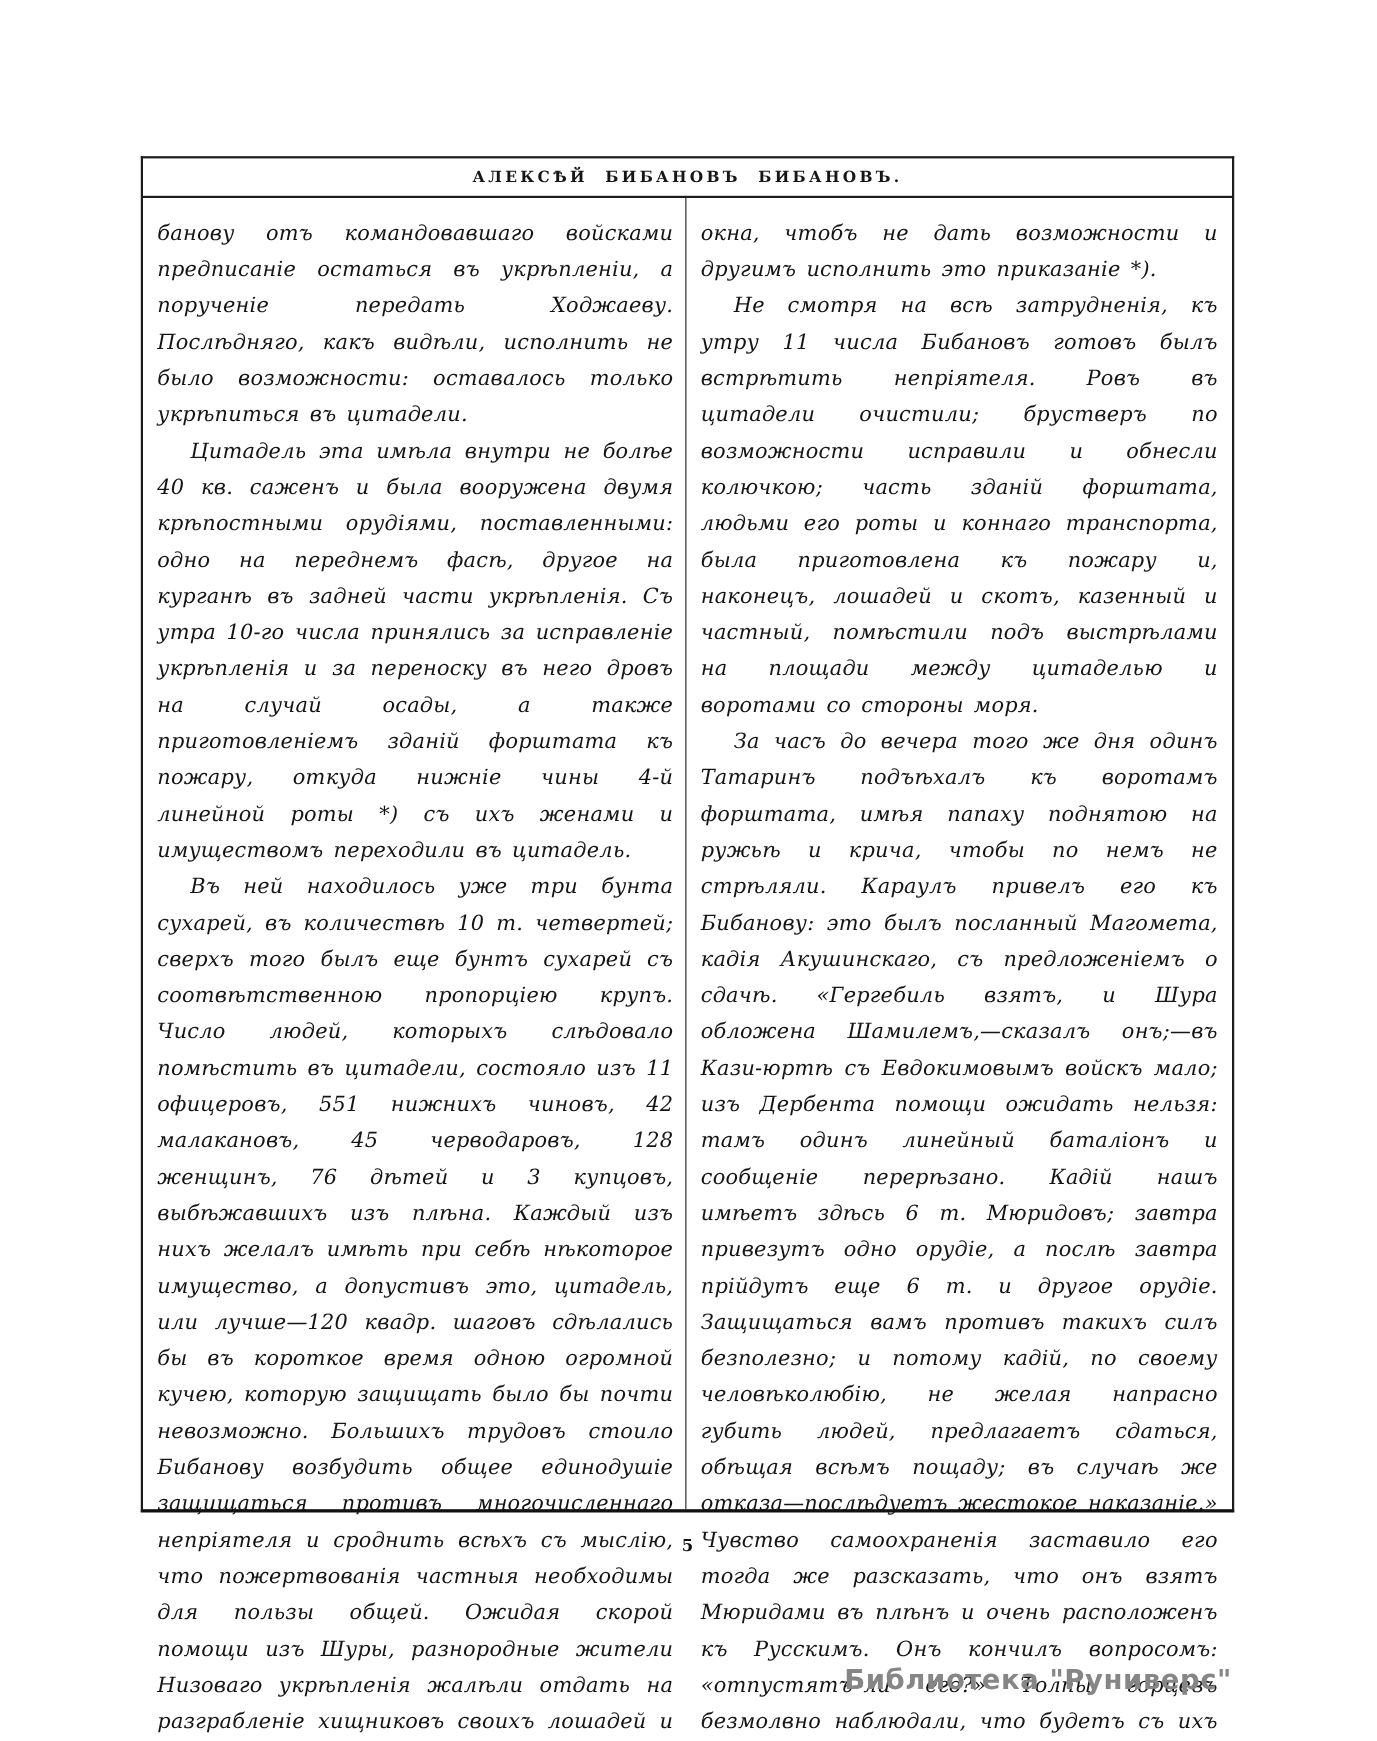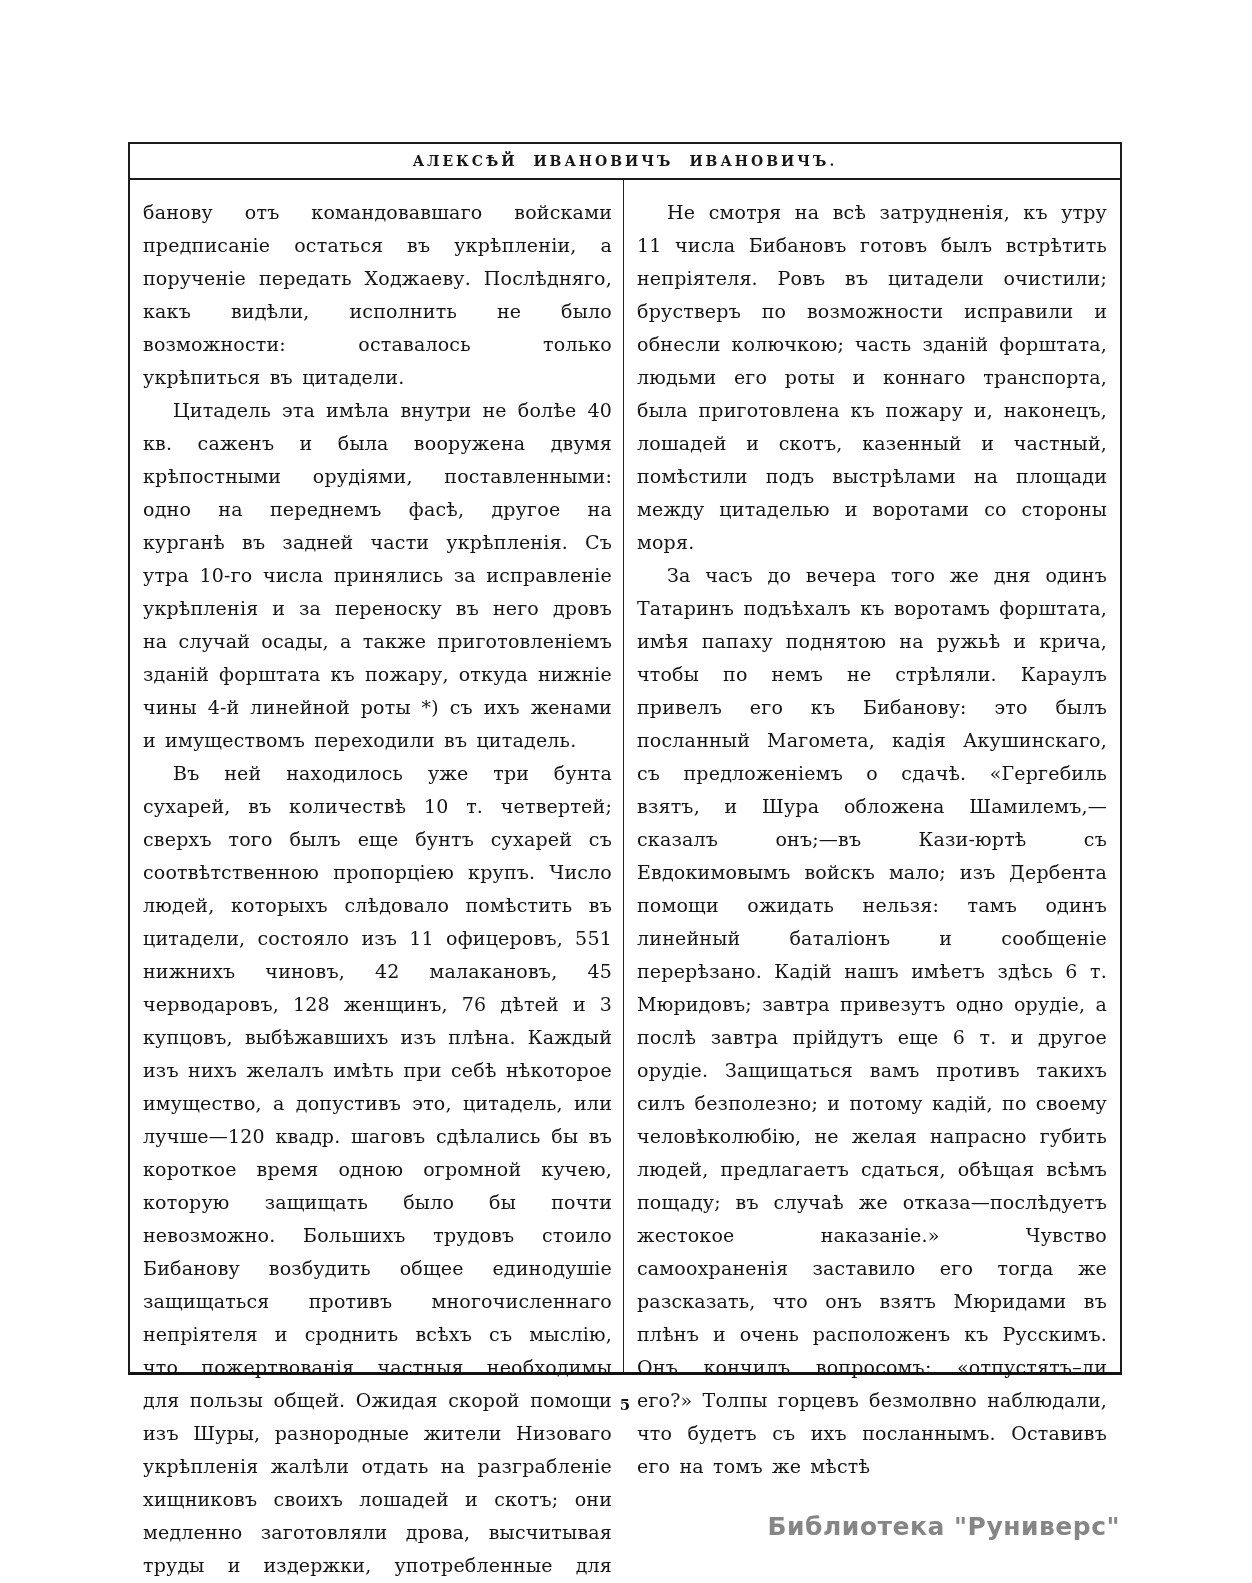--- a/index.html
+++ b/index.html
@@ -34,20 +34,21 @@
   }
   .content{
     display:flex;
     height:1192px;
     box-sizing:border-box;
   }
   .col{
     box-sizing:border-box;
     display:flex;
     flex-direction:column;
+    font-style:italic;
   }
   .col-left{
     width:494px;
     border-right:1.5px solid #222;
     padding:16px 11px 14px 13px;
   }
   .col-right{
     flex:1;
     padding:16px 13px 14px 13px;
   }
@@ -80,33 +81,34 @@
     font-weight:bold;
     font-size:25px;
     color:#868686;
     letter-spacing:0.5px;
   }
 </style>
 </head>
 <body>
 
 <div class="page-frame">
-  <div class="running-head">АЛЕКСѢЙ ИВАНОВИЧЪ ИВАНОВИЧЪ.</div>
+  <div class="running-head">АЛЕКСѢЙ БИБАНОВЪ БИБАНОВЪ.</div>
   <div class="content">
     <div class="col col-left">
       <div class="body-text">
         <p class="no-indent">банову отъ командовавшаго войсками предписаніе остаться въ укрѣпленіи, а порученіе передать Ходжаеву. Послѣдняго, какъ видѣли, исполнить не было возможности: оставалось только укрѣпиться въ цитадели.</p>
         <p>Цитадель эта имѣла внутри не болѣе 40 кв. саженъ и была вооружена двумя крѣпостными орудіями, поставленными: одно на переднемъ фасѣ, другое на курганѣ въ задней части укрѣпленія. Съ утра 10-го числа принялись за исправленіе укрѣпленія и за переноску въ него дровъ на случай осады, а также приготовленіемъ зданій форштата къ пожару, откуда нижніе чины 4-й линейной роты *) съ ихъ женами и имуществомъ переходили въ цитадель.</p>
         <p>Въ ней находилось уже три бунта сухарей, въ количествѣ 10 т. четвертей; сверхъ того былъ еще бунтъ сухарей съ соотвѣтственною пропорціею крупъ. Число людей, которыхъ слѣдовало помѣстить въ цитадели, состояло изъ 11 офицеровъ, 551 нижнихъ чиновъ, 42 малакановъ, 45 черводаровъ, 128 женщинъ, 76 дѣтей и 3 купцовъ, выбѣжавшихъ изъ плѣна. Каждый изъ нихъ желалъ имѣть при себѣ нѣкоторое имущество, а допустивъ это, цитадель, или лучше—120 квадр. шаговъ сдѣлались бы въ короткое время одною огромной кучею, которую защищать было бы почти невозможно. Большихъ трудовъ стоило Бибанову возбудить общее единодушіе защищаться противъ многочисленнаго непріятеля и сроднить всѣхъ съ мыслію, что пожертвованія частныя необходимы для пользы общей. Ожидая скорой помощи изъ Шуры, разнородные жители Низоваго укрѣпленія жалѣли отдать на разграбленіе хищниковъ своихъ лошадей и скотъ; они медленно заготовляли дрова, высчитывая труды и издержки, употребленные для этого, и, наконецъ, вмѣсто того, чтобы помогать нижнимъ воинскимъ чинамъ начинять сѣномъ зданія форштата и приготовлять ихъ къ пожару,— что было необходимо для усиленія обороны цитадели, — они заваливали въ своихъ домахъ выходы и</p>
       </div>
       <div class="spacer"></div>
 
     </div>
     <div class="col col-right">
       <div class="body-text">
+        <p class="no-indent">окна, чтобъ не дать возможности и другимъ исполнить это приказаніе *).</p>
         <p>Не смотря на всѣ затрудненія, къ утру 11 числа Бибановъ готовъ былъ встрѣтить непріятеля. Ровъ въ цитадели очистили; брустверъ по возможности исправили и обнесли колючкою; часть зданій форштата, людьми его роты и коннаго транспорта, была приготовлена къ пожару и, наконецъ, лошадей и скотъ, казенный и частный, помѣстили подъ выстрѣлами на площади между цитаделью и воротами со стороны моря.</p>
         <p>За часъ до вечера того же дня одинъ Татаринъ подъѣхалъ къ воротамъ форштата, имѣя папаху поднятою на ружьѣ и крича, чтобы по немъ не стрѣляли. Караулъ привелъ его къ Бибанову: это былъ посланный Магомета, кадія Акушинскаго, съ предложеніемъ о сдачѣ. «Гергебиль взятъ, и Шура обложена Шамилемъ,—сказалъ онъ;—въ Кази-юртѣ съ Евдокимовымъ войскъ мало; изъ Дербента помощи ожидать нельзя: тамъ одинъ линейный баталіонъ и сообщеніе перерѣзано. Кадій нашъ имѣетъ здѣсь 6 т. Мюридовъ; завтра привезутъ одно орудіе, а послѣ завтра прійдутъ еще 6 т. и другое орудіе. Защищаться вамъ противъ такихъ силъ безполезно; и потому кадій, по своему человѣколюбію, не желая напрасно губить людей, предлагаетъ сдаться, обѣщая всѣмъ пощаду; въ случаѣ же отказа—послѣдуетъ жестокое наказаніе.» Чувство самоохраненія заставило его тогда же разсказать, что онъ взятъ Мюридами въ плѣнъ и очень расположенъ къ Русскимъ. Онъ кончилъ вопросомъ: «отпустятъ–ли его?» Толпы горцевъ безмолвно наблюдали, что будетъ съ ихъ посланнымъ. Оставивъ его на томъ же мѣстѣ</p>
       </div>
       <div class="spacer"></div>
 
     </div>
   </div>
 </div>
 
 <div class="page-number">5</div>

